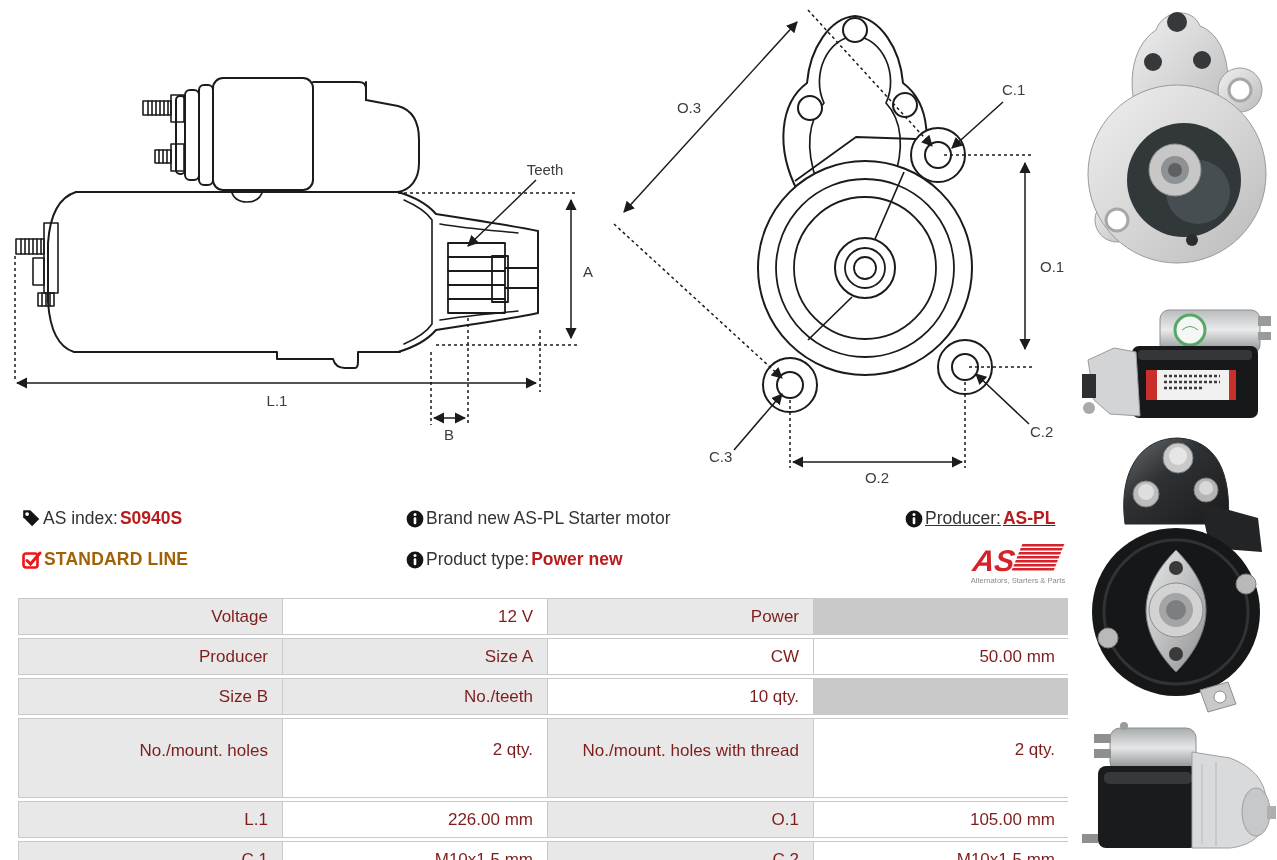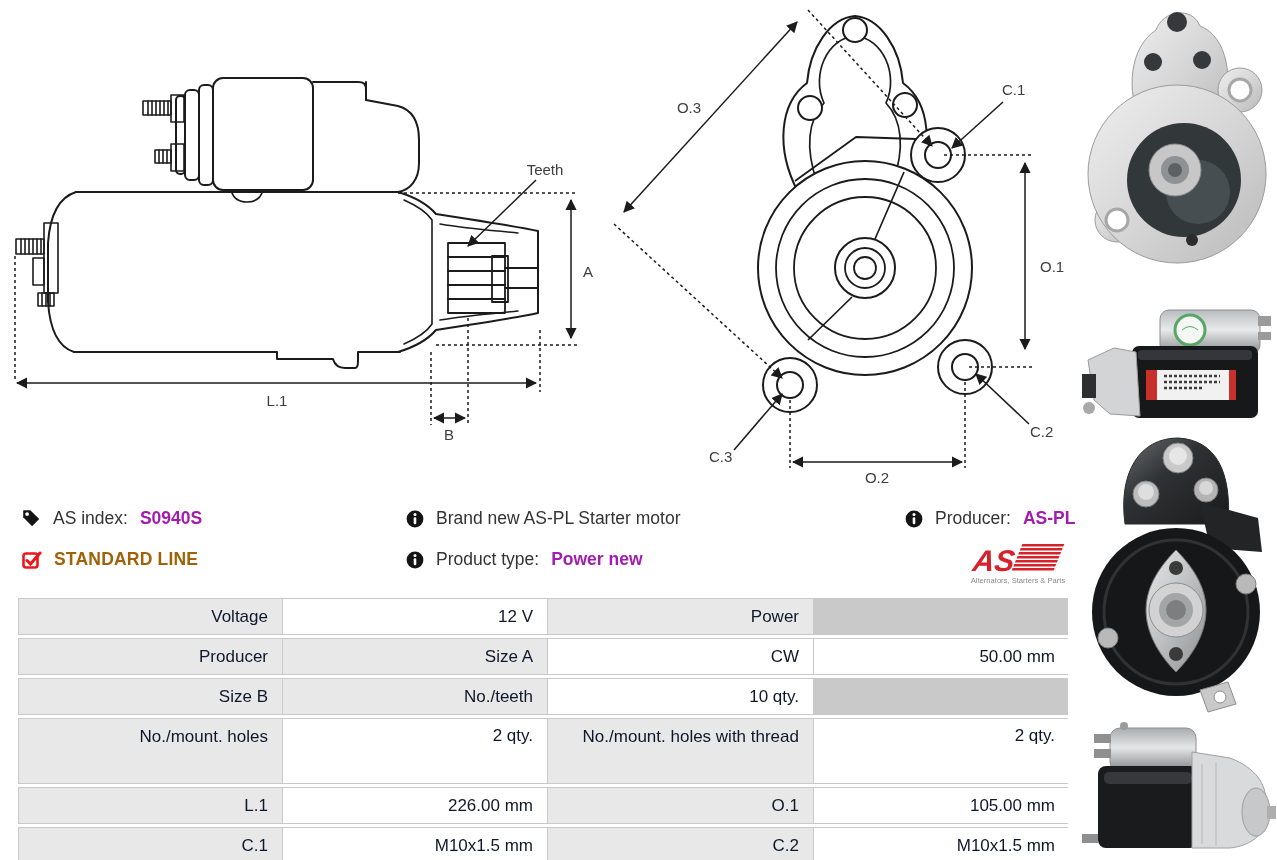--- a/index.html
+++ b/index.html
@@ -9,32 +9,32 @@
   svg text{font-family:"Liberation Sans", sans-serif;}
 
   
   .diag{position:absolute;}
   .dimtext{fill:#3d3d3d;font-size:15px;}
 
   
   .photo{position:absolute;left:1080px;width:197px;}
 
   
-  .info-line{position:absolute;display:flex;align-items:center;gap:12px;font-size:17.5px;color:#333;white-space:nowrap;}
-  .info-line .strong{font-weight:bold;color:#a21caf;}
+  .info-line{position:absolute;display:flex;align-items:center;gap:2px;font-size:17.5px;color:#333;white-space:nowrap;}
+  .info-line .strong{font-weight:bold;color:#b91c1c;}
   .red-line{color:#a16207;font-weight:bold;letter-spacing:0.2px;}
   .icon{display:inline-flex;flex:0 0 auto;}
 
   
   #spec-table{position:absolute;left:18px;top:598px;width:1050px;}
   .spec-row{display:grid;grid-template-columns:263px 264px 265px 255px;column-gap:1px;background:#c9c9c9;border:1px solid #c9c9c9;margin-bottom:3px;}
   .spec-row .cell{display:flex;align-items:center;justify-content:flex-end;text-align:right;
-      padding:0 14px;font-size:17px;color:#0f172a;height:35px;background:#fff;}
+      padding:0 14px;font-size:17px;color:#7f1d1d;height:35px;background:#fff;}
   .spec-row .cell.label{background:#e8e8e8;}
-  .spec-row.tall .cell{height:57px;align-items:flex-start;padding-top:7px;}
+  .spec-row.tall .cell{height:57px;align-items:flex-start;padding-top:21px;}
   .spec-row.tall .cell.label{line-height:21px;}
 
   .logo-wrap{position:absolute;left:966px;top:540px;width:104px;height:48px;}
 </style>
 </head>
 <body>
 
 <div id="page">
 
   <svg class="diag" style="left:0;top:0;" width="620" height="470" viewBox="0 0 620 470">
@@ -303,21 +303,21 @@
       <svg width="18" height="18" viewBox="0 0 18 18">
           <circle cx="9" cy="9" r="8.4" fill="#141414"></circle>
           <rect x="7.7" y="7.3" width="2.6" height="7" rx="1.2" fill="#fff"></rect>
           <circle cx="9" cy="4.6" r="1.5" fill="#fff"></circle>
         </svg>
     </span>
     <span>Product type:</span>
     <span class="strong">Power new</span>
   </div>
 
-  <div class="info-line" style="left:905px;top:508px;">
+  <div class="info-line" style="left:905px;top:508px;text-decoration:underline;">
     <span class="icon">
       <svg width="18" height="18" viewBox="0 0 18 18">
           <circle cx="9" cy="9" r="8.4" fill="#141414"></circle>
           <rect x="7.7" y="7.3" width="2.6" height="7" rx="1.2" fill="#fff"></rect>
           <circle cx="9" cy="4.6" r="1.5" fill="#fff"></circle>
         </svg>
     </span>
     <span>Producer:</span>
     <span class="strong">AS-PL</span>
   </div>

